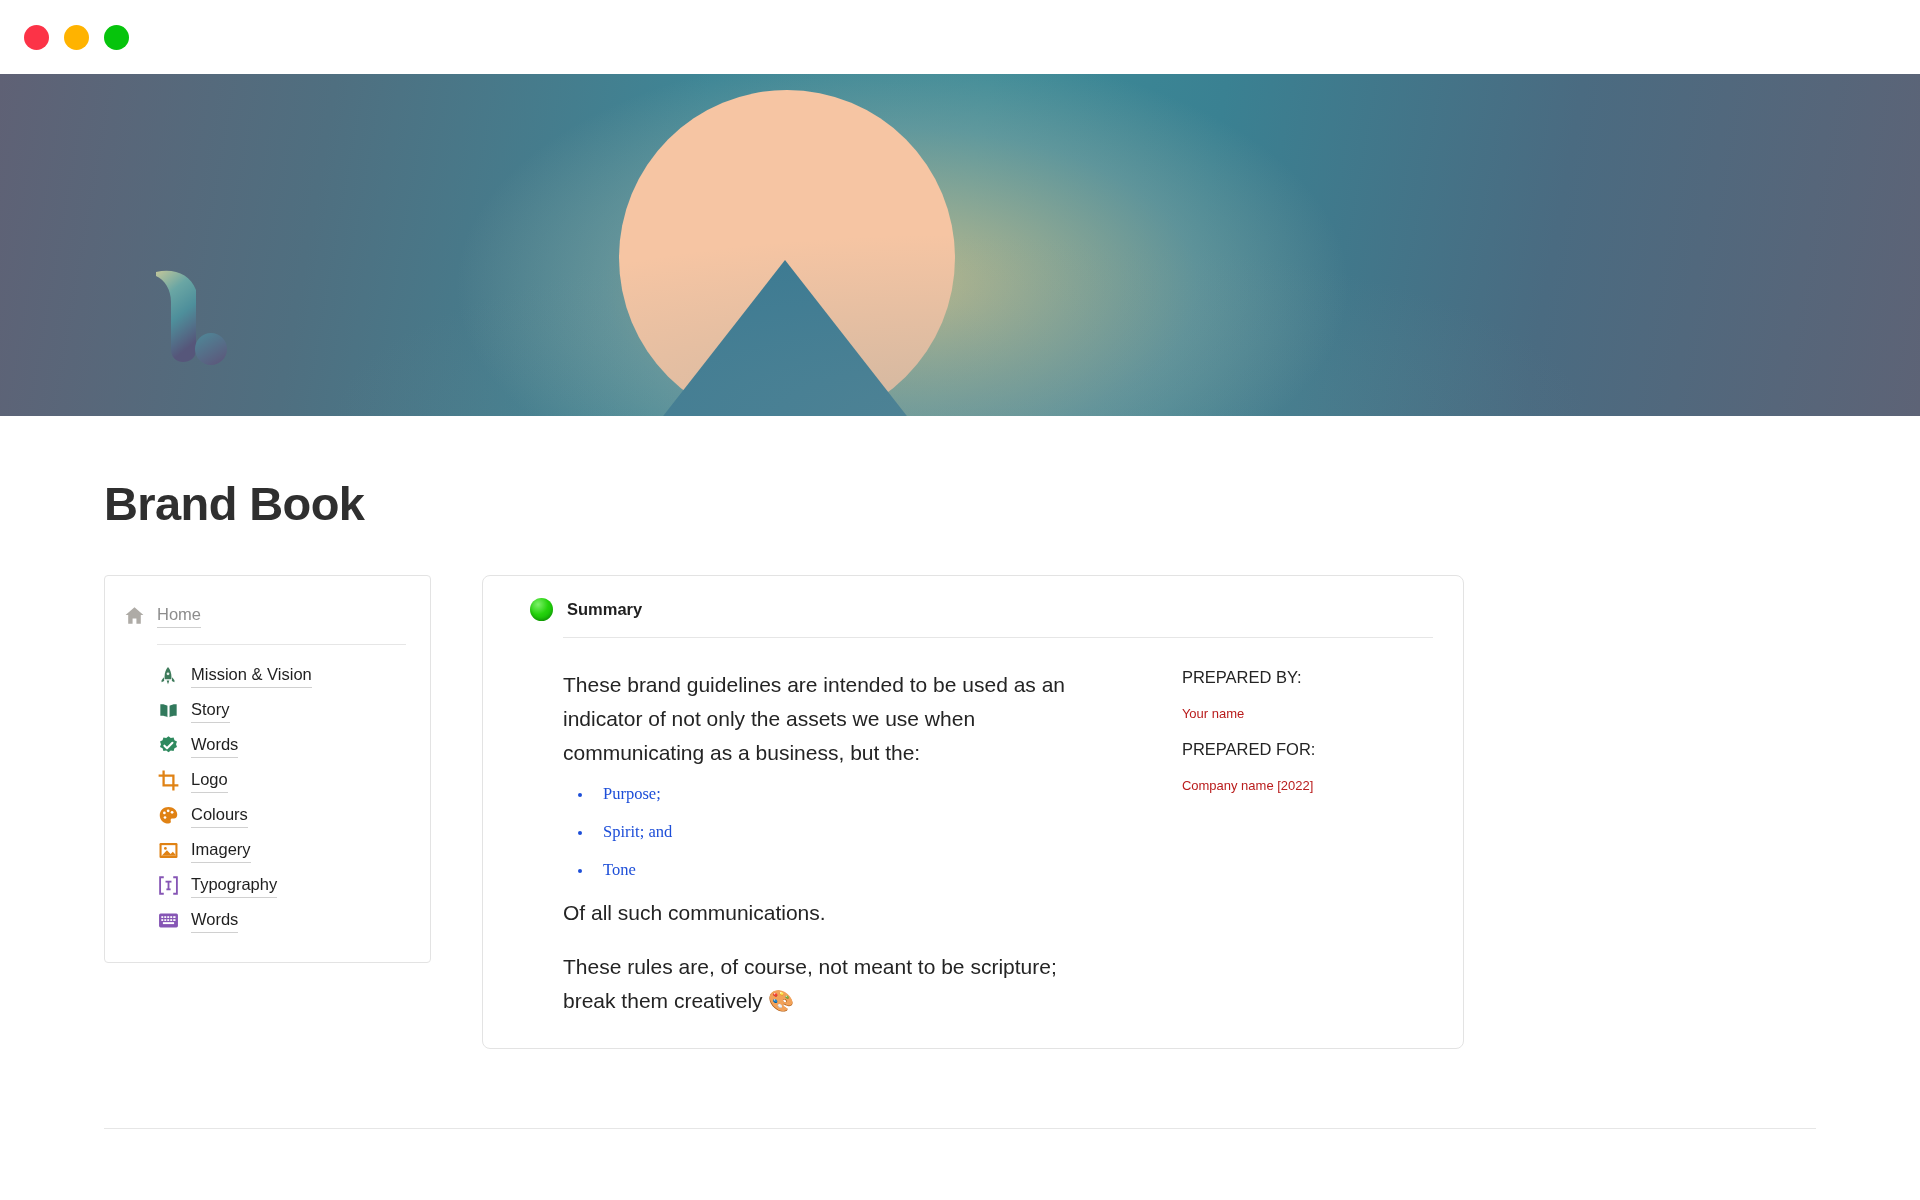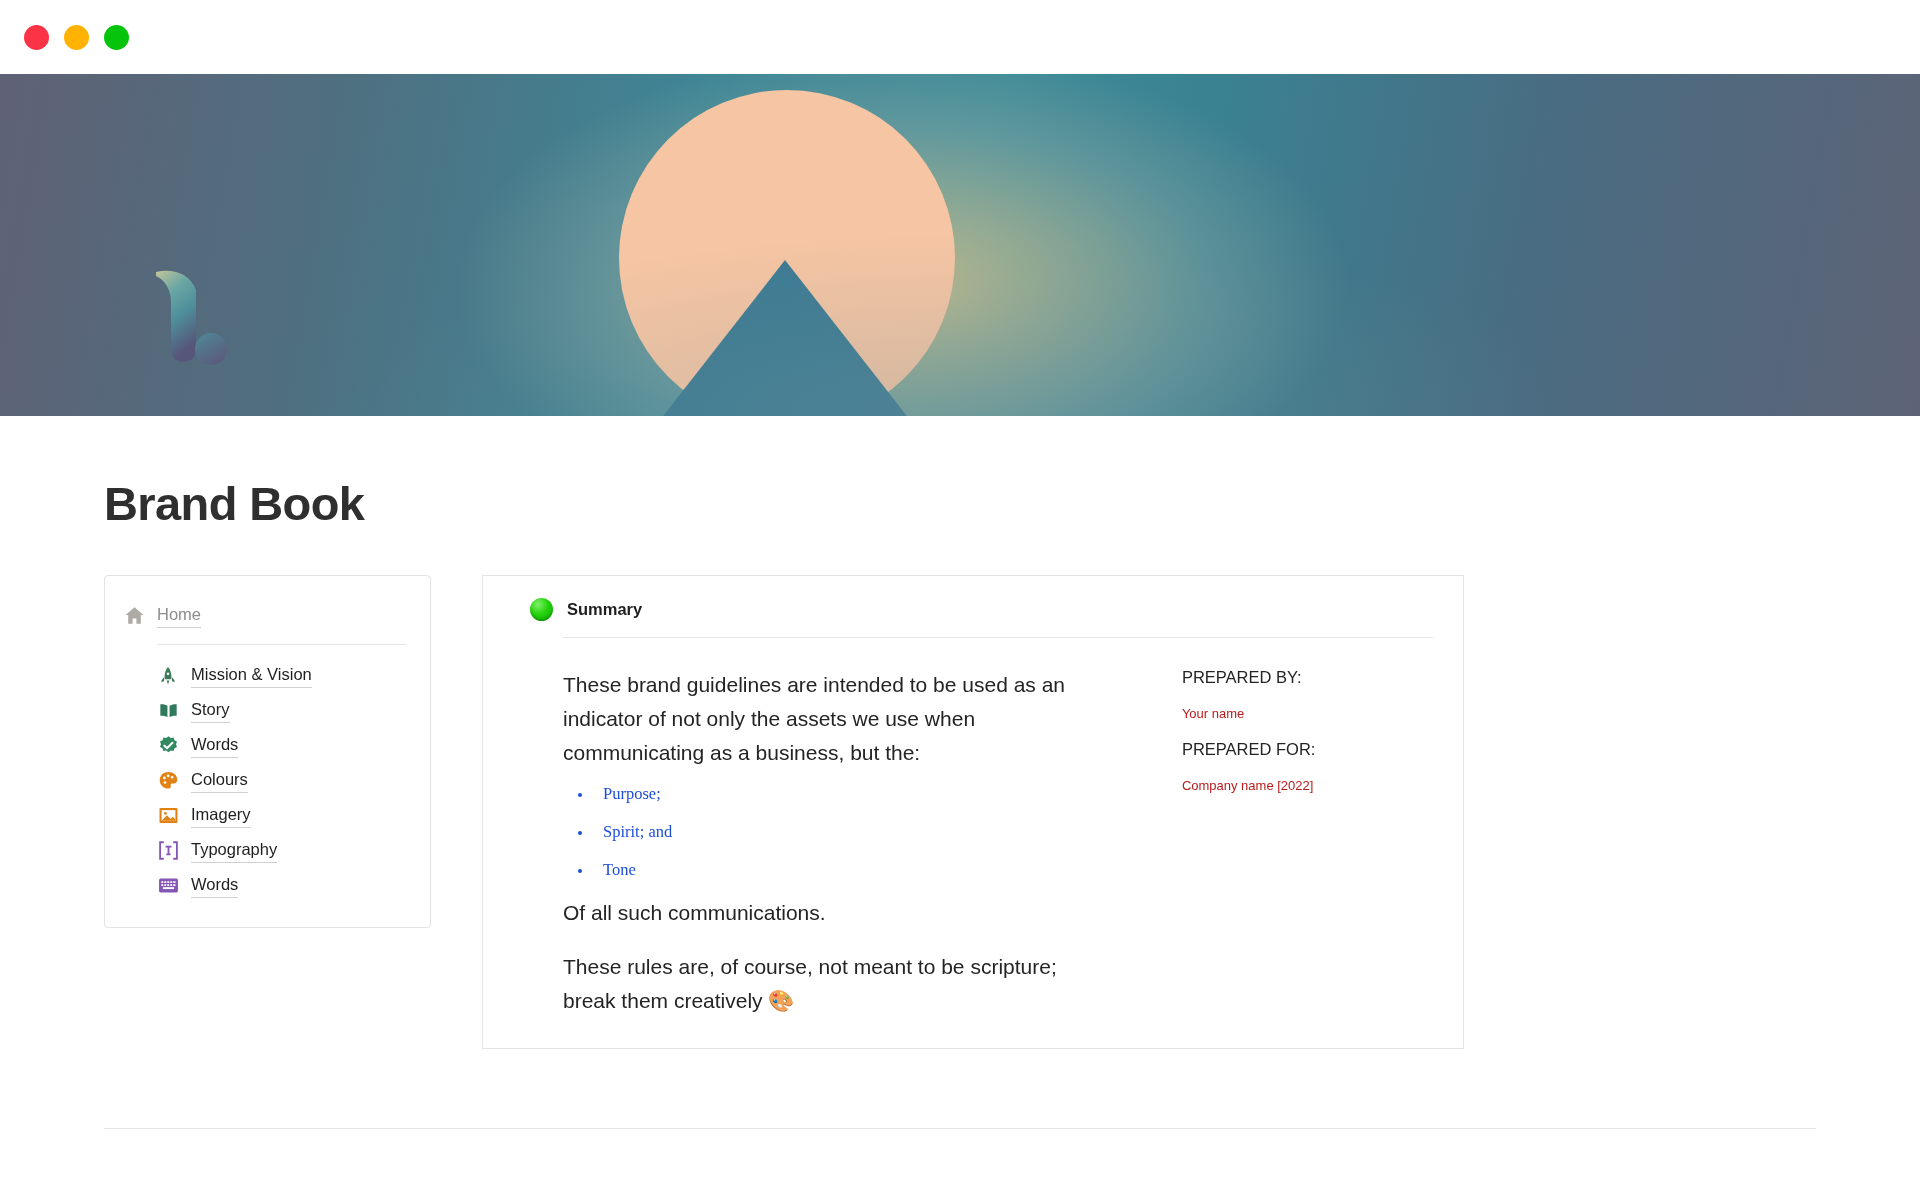--- a/index.html
+++ b/index.html
@@ -113,21 +113,21 @@
     height: 1px;
     background: #e6e6e6;
     margin: 11px 24px 13px 52px;
   }
   .nav-sub { padding-left: 34px; }
 
   
   .summary-card {
     width: 982px;
     border: 1px solid #e3e3e3;
-    border-radius: 0;
+    border-radius: 8px;
     background: #fff;
     padding: 22px 30px 30px 30px;
   }
   .summary-head {
     display: flex;
     align-items: center;
     gap: 14px;
     padding-left: 17px;
   }
   .green-ball {
@@ -277,20 +277,29 @@
         <div class="nav-row">
           <span class="nav-ico">
             <svg width="21" height="21" viewBox="0 0 24 24">
               <path d="M12 1.3 l2.6 2.0 3.2-0.5 1.0 3.1 2.9 1.5 -1.1 3.1 1.1 3.1 -2.9 1.5 -1.0 3.1 -3.2-0.5 -2.6 2.0 -2.6-2.0 -3.2 0.5 -1.0-3.1 -2.9-1.5 1.1-3.1 -1.1-3.1 2.9-1.5 1.0-3.1 3.2 0.5 Z" fill="#2f8a5f"></path>
               <path d="M7.3 12.2 l3.0 3.0 6.2-6.3" stroke="#ffffff" stroke-width="2.4" fill="none" stroke-linecap="round" stroke-linejoin="round"></path>
             </svg>
           </span>
           <span class="nav-label">Words</span>
         </div>
 
+        <div class="nav-row">
+          <span class="nav-ico">
+            <svg width="21" height="21" viewBox="0 0 24 24" fill="none" stroke="#e08214" stroke-width="2.6" stroke-linecap="square">
+              <path d="M6.4 1.8 L6.4 17.6 L22 17.6"></path>
+              <path d="M2.0 6.3 L17.6 6.3 L17.6 22"></path>
+            </svg>
+          </span>
+          <span class="nav-label">Logo</span>
+        </div>
 
         <div class="nav-row">
           <span class="nav-ico">
             <svg width="21" height="21" viewBox="0 0 24 24">
               <path d="M12 2.2 C6.3 2.2 2.0 6.2 2.0 11.6 C2.0 17.0 6.3 21.2 12 21.2 c1.8 0 2.7-1.1 2.7-2.3 0-0.7-0.3-1.1-0.3-1.8 0-1.0 0.8-1.7 1.9-1.7 l1.9 0 C20.4 15.4 22 13.7 22 11.0 22 6.0 17.6 2.2 12 2.2 Z" fill="#e08214"></path>
               <circle cx="7.3" cy="9.0" r="1.55" fill="#ffffff"></circle>
               <circle cx="11.6" cy="6.6" r="1.55" fill="#ffffff"></circle>
               <circle cx="16.1" cy="8.4" r="1.55" fill="#ffffff"></circle>
               <circle cx="8.0" cy="14.3" r="1.55" fill="#ffffff"></circle>
             </svg>

